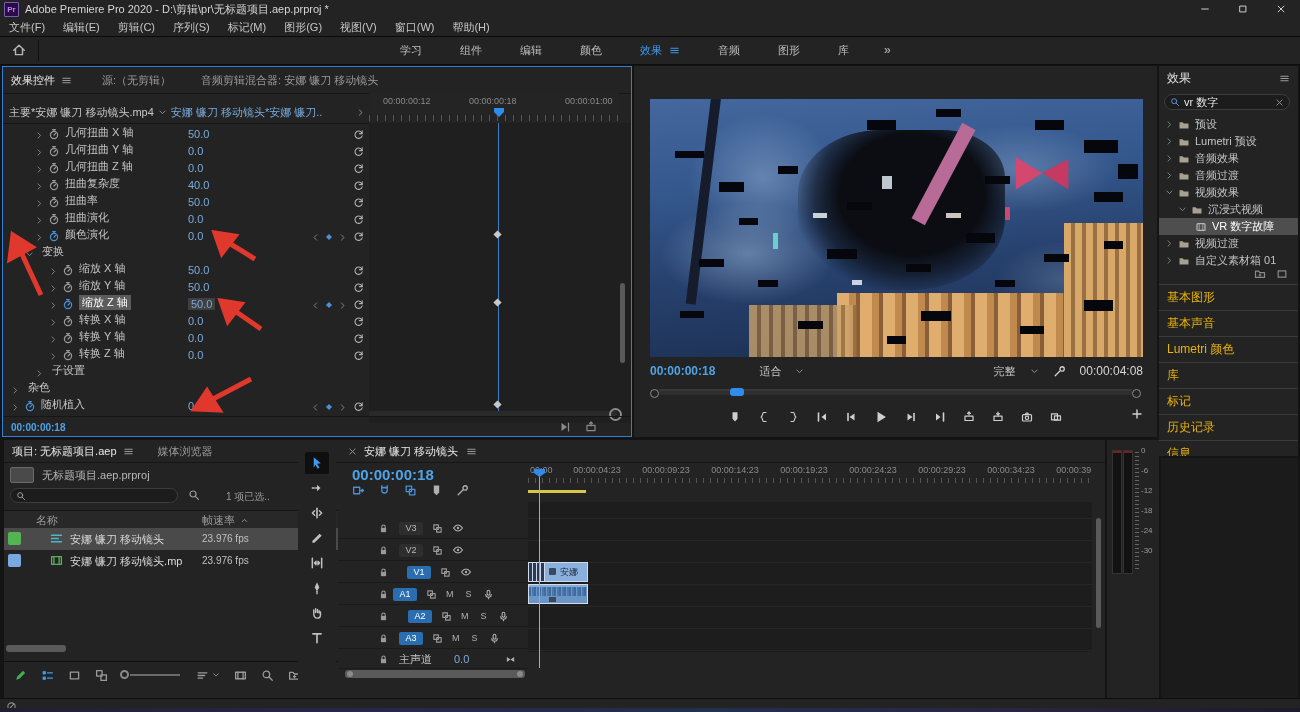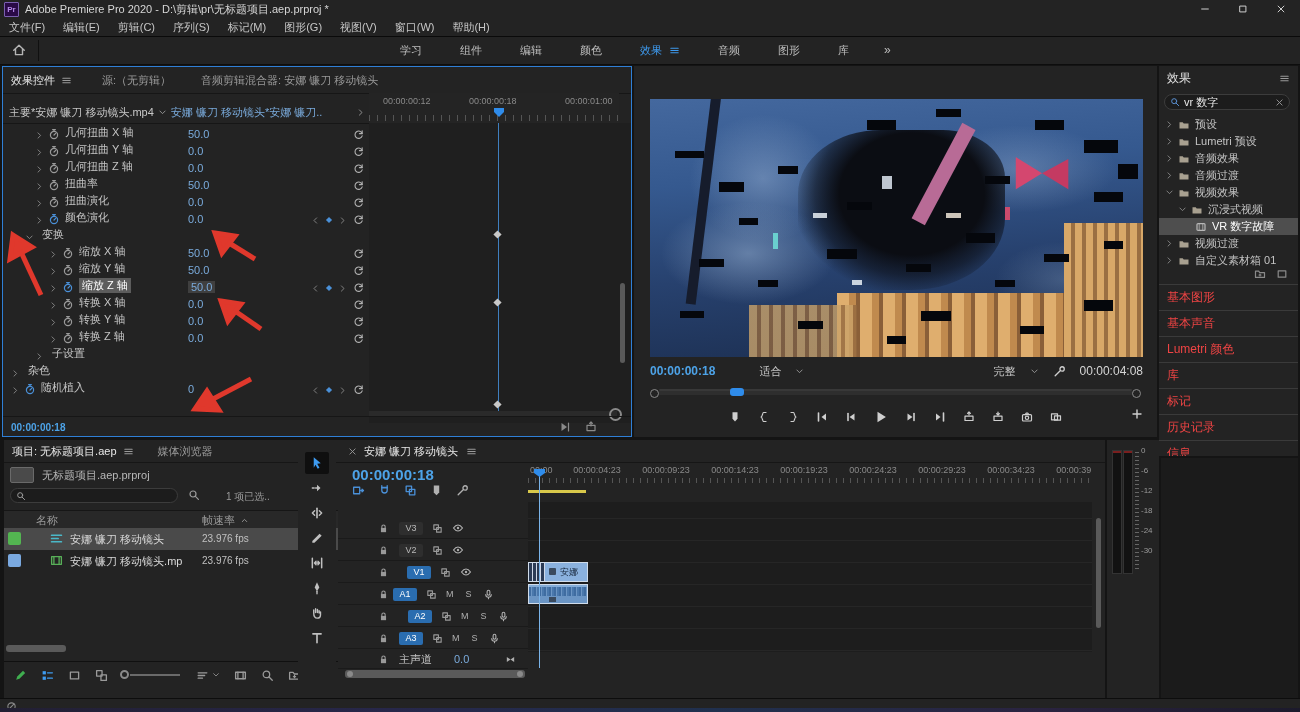--- a/index.html
+++ b/index.html
@@ -46,21 +46,21 @@
   .pm-controls{position:absolute;left:0;top:294px;width:100%;height:22px;display:flex;align-items:center}
   .pm-scrub{position:absolute;left:16px;top:322px;width:491px;height:10px}
   .pm-transport{position:absolute;left:0;top:336px;width:100%;height:30px;display:flex;align-items:center;justify-content:center;gap:17px;color:#cfcfcf}
   
   .fx{left:1159px;top:66px;width:139px;height:390px}
   .fx-search{position:absolute;left:5px;top:28px;width:126px;height:16px;background:#1c1c1c;border:1px solid #3c3c3c;border-radius:9px;
              display:flex;align-items:center;padding:0 5px;box-sizing:border-box;gap:4px}
   .fxtree{position:absolute;left:0;top:50px;width:100%}
   .fxrow{height:17px;display:flex;align-items:center;position:relative}
   .stack{position:absolute;left:0;top:218px;width:100%}
-  .stackrow{height:25px;display:flex;align-items:center;padding-left:8px;border-top:1px solid #3a3a3a;color:#ef4444;font-size:12px}
+  .stackrow{height:25px;display:flex;align-items:center;padding-left:8px;border-top:1px solid #3a3a3a;color:#eab308;font-size:12px}
   
   .proj{left:4px;top:440px;width:338px;height:258px}
   .pj-search{position:absolute;left:6px;top:48px;width:168px;height:15px;background:#1c1c1c;border:1px solid #3c3c3c;border-radius:8px;
              display:flex;align-items:center;padding:0 5px;box-sizing:border-box;gap:4px}
   .pj-head{position:absolute;left:0;top:70px;width:100%;height:17px;background:#282828;border-top:1px solid #161616;border-bottom:1px solid #161616}
   .pj-toolbar{position:absolute;left:0;top:221px;width:100%;height:26px;border-top:1px solid #101010;display:flex;align-items:center;color:#9a9a9a}
   
   .tools{left:298px;top:440px;width:38px;height:258px}
   .tool{width:24px;height:22px;margin:3px auto 0;display:flex;align-items:center;justify-content:center;color:#c0c0c0;position:relative}
   .tool.active{background:#0f0f0f;color:#3e9bf0;border-radius:2px}
@@ -235,20 +235,41 @@
             </svg>
           </span>
           <span class="icon" style="color: rgb(154, 154, 154);;margin-left:4px">
             <svg width="12" height="12" viewBox="0 0 12 12" fill="none" stroke="currentColor" stroke-width="1.2" stroke-linecap="round" stroke-linejoin="round">
               <circle cx="6" cy="7" r="3.6"></circle>
               <path d="M4.6 1.6h2.8M6 3.4V1.6M6 7l1.7-1.7"></path>
             </svg>
           </span>
           <span style="margin-left:5px;color:#c4c4c4;">几何扭曲 Z 轴</span>
           <span style="position:absolute;left:185px;" class="val">0.0</span>
+          <span class="icon" style="color: rgb(176, 176, 176);;position:absolute;left:350px">
+            <svg width="11" height="11" viewBox="0 0 12 12" fill="none" stroke="currentColor" stroke-width="1.2" stroke-linecap="round" stroke-linejoin="round">
+              <path d="M10 5a4 4 0 1 0 0 2.5"></path>
+              <path d="M10 2v3H7"></path>
+            </svg>
+          </span>
+        </div>
+        <div class="ec-row">
+          <span class="icon" style="color: rgb(138, 138, 138);;margin-left:32px">
+            <svg width="9" height="9" viewBox="0 0 12 12" fill="none" stroke="currentColor" stroke-width="1.2" stroke-linecap="round" stroke-linejoin="round">
+              <path d="M4 2.5l3.5 3.5L4 9.5"></path>
+            </svg>
+          </span>
+          <span class="icon" style="color: rgb(154, 154, 154);;margin-left:4px">
+            <svg width="12" height="12" viewBox="0 0 12 12" fill="none" stroke="currentColor" stroke-width="1.2" stroke-linecap="round" stroke-linejoin="round">
+              <circle cx="6" cy="7" r="3.6"></circle>
+              <path d="M4.6 1.6h2.8M6 3.4V1.6M6 7l1.7-1.7"></path>
+            </svg>
+          </span>
+          <span style="margin-left:5px;color:#c4c4c4;">扭曲复杂度</span>
+          <span style="position:absolute;left:185px;" class="val">40.0</span>
           <span class="icon" style="color: rgb(176, 176, 176);;position:absolute;left:350px">
             <svg width="11" height="11" viewBox="0 0 12 12" fill="none" stroke="currentColor" stroke-width="1.2" stroke-linecap="round" stroke-linejoin="round">
               <path d="M10 5a4 4 0 1 0 0 2.5"></path>
               <path d="M10 2v3H7"></path>
             </svg>
           </span>
         </div>
         <div class="ec-row">
           <span class="icon" style="color: rgb(138, 138, 138);;margin-left:32px">
             <svg width="9" height="9" viewBox="0 0 12 12" fill="none" stroke="currentColor" stroke-width="1.2" stroke-linecap="round" stroke-linejoin="round">

